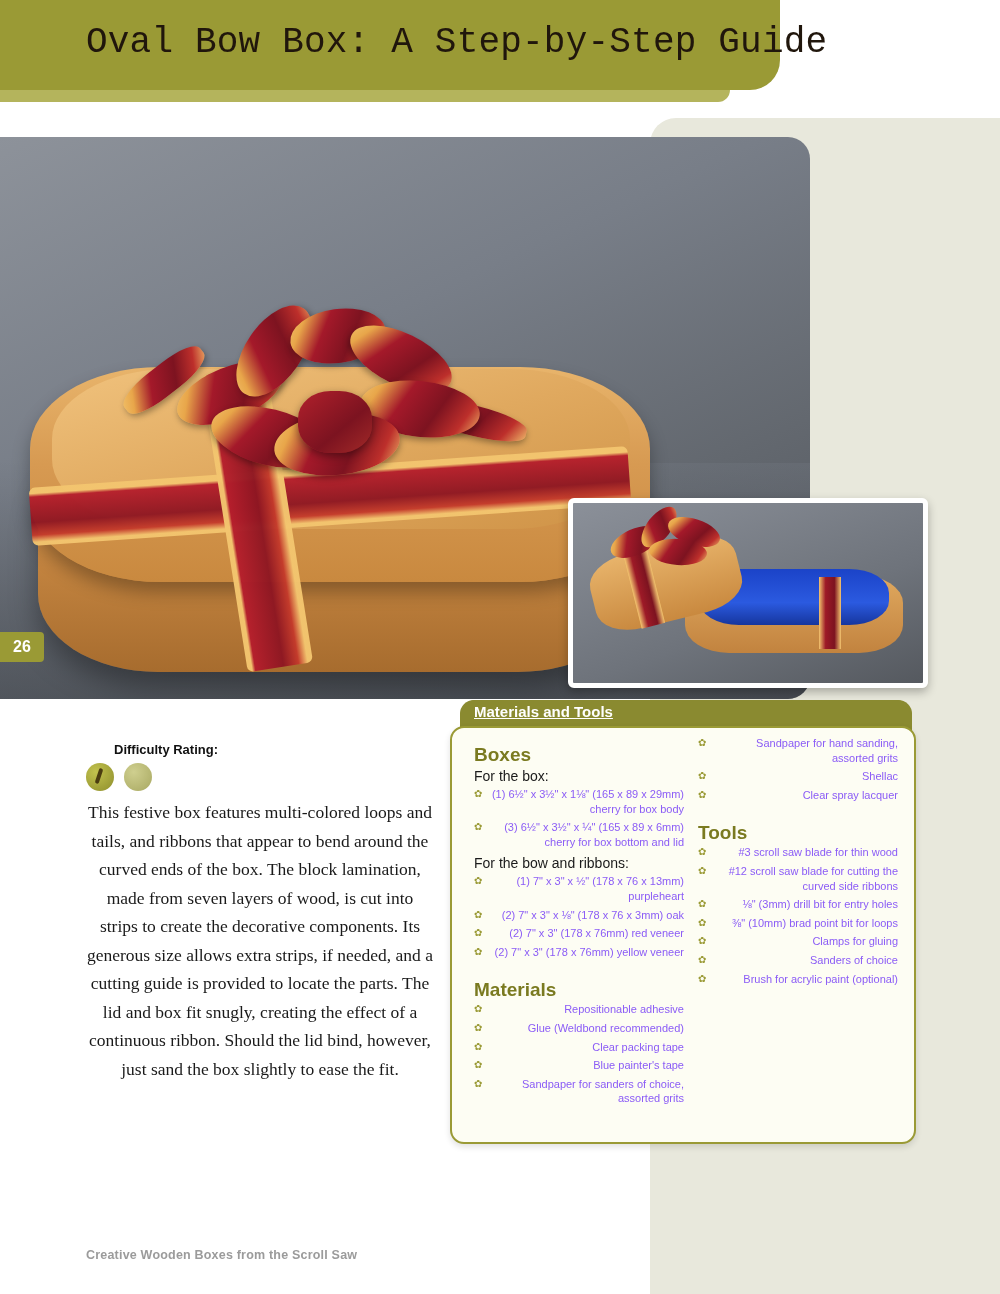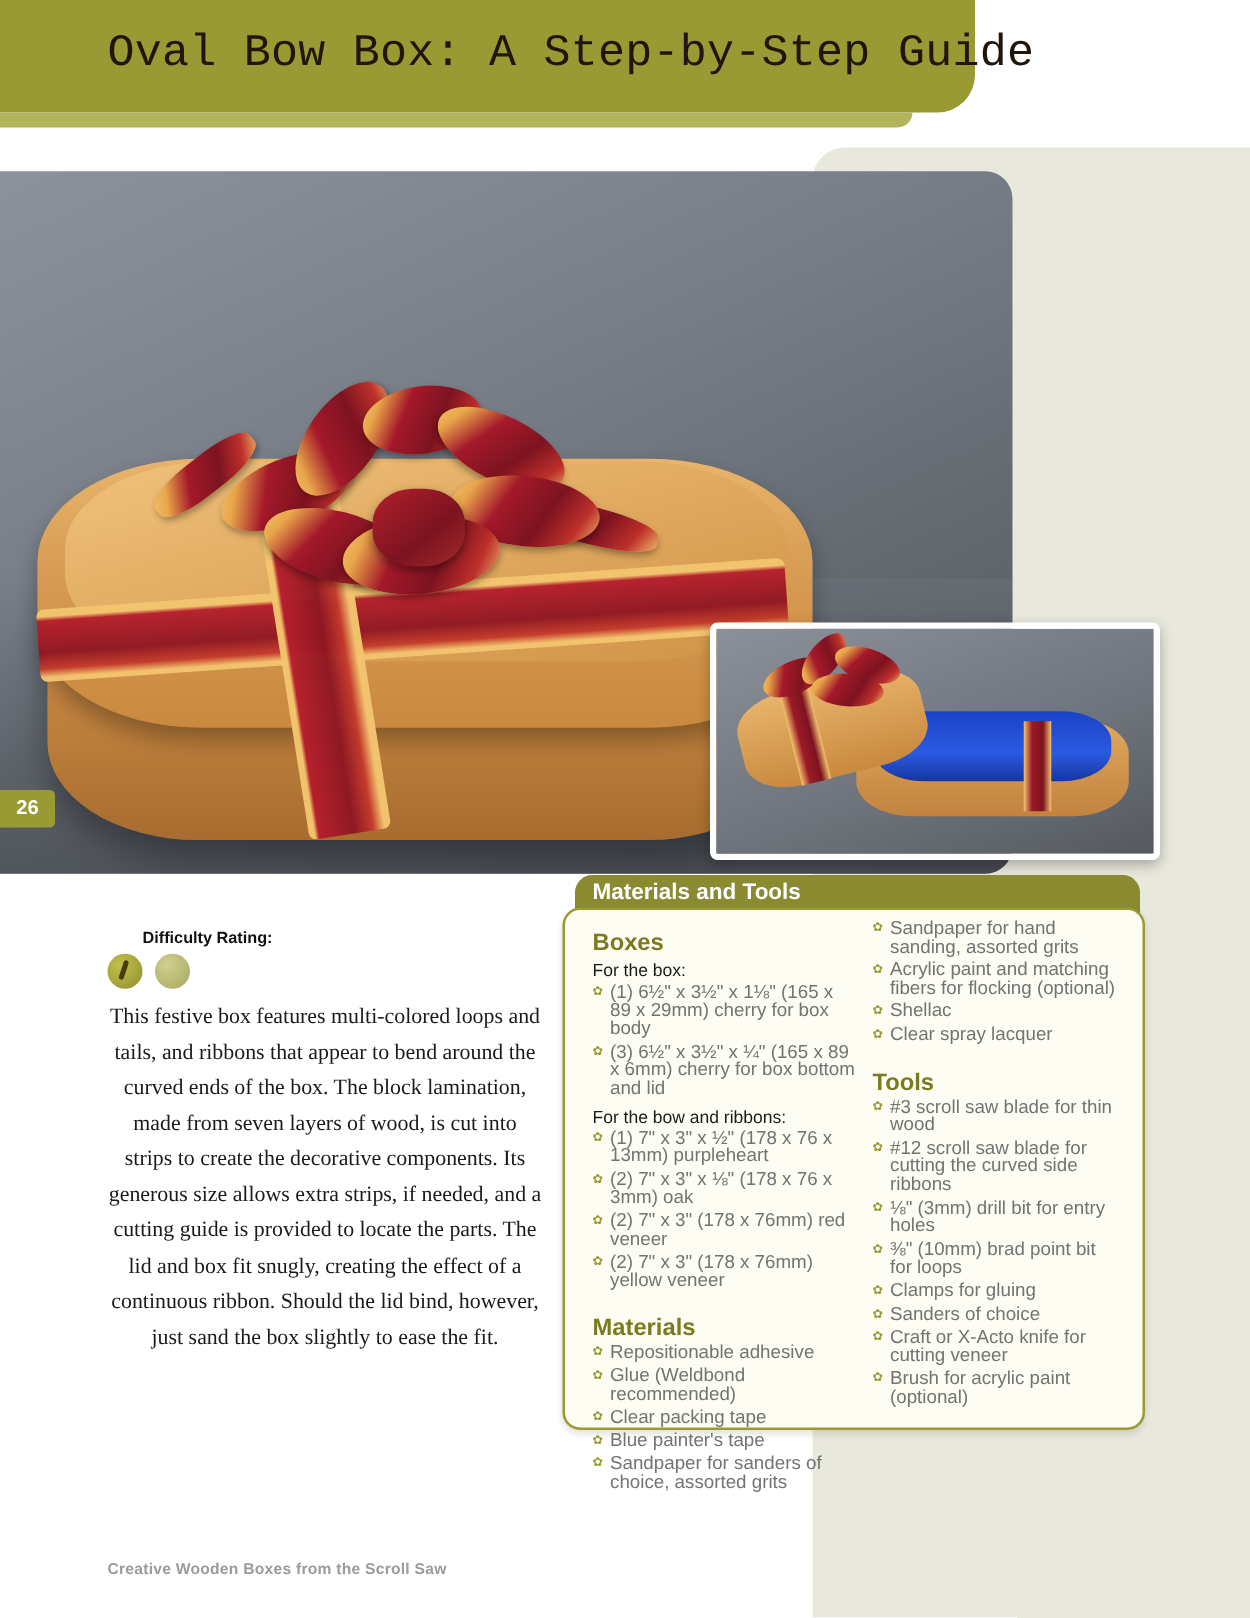--- a/index.html
+++ b/index.html
@@ -162,38 +162,38 @@
   
   .mat-shadow{
     position:absolute;left:460px;top:700px;width:452px;height:440px;
     border-radius:16px;background:#8a8a30;
   }
   .mat-header{
     position:absolute;left:460px;top:700px;width:452px;height:30px;
     background:#8a8a30;border-top-left-radius:14px;border-top-right-radius:14px;
   }
   .mat-header-title{
-    position:absolute;left:474px;top:703px;font-size:18px;font-weight:bold;color:#ffffff;
+    position:absolute;left:474px;top:703px;font-size:15px;font-weight:bold;color:#ffffff;text-decoration:underline;
   }
   .mat-body{
     position:absolute;left:450px;top:726px;width:462px;height:414px;
     background:#fdfdf3;border:2px solid #9a9a35;border-radius:14px;
     box-shadow:0 3px 6px rgba(0,0,0,.12);
   }
   .mat-col-left{position:absolute;left:22px;top:16px;width:210px;}
   .mat-col-right{position:absolute;left:246px;top:8px;width:200px;}
   .mat-h2{
     font-family:"Liberation Sans", sans-serif;
     font-size:19px;font-weight:bold;color:#7a7a20;margin:0 0 1px 0;
   }
   .mat-sub{font-size:14px;color:#1a1a1a;margin:2px 0 3px 0;}
   ul.mat-list{list-style:none;margin:0 0 6px 0;padding:0;}
   ul.mat-list li{
-    position:relative;padding-left:14px;font-size:15px;line-height:14.6px;
-    color:#737373;margin-bottom:4px;
+    position:relative;padding-left:14px;font-size:11px;line-height:14.6px;
+    color:#8b5cf6;margin-bottom:4px;text-align:right;
   }
   ul.mat-list li:before{
     content:"\273F";position:absolute;left:0;top:0;color:#9a9a35;font-size:10px;
   }
   .mat-h2.tools{margin-top:20px;}
 </style>
 </head>
 <body>
 
 <div class="bg-right-panel"></div>
@@ -273,32 +273,30 @@
       <li>Glue (Weldbond recommended)</li>
       <li>Clear packing tape</li>
       <li>Blue painter's tape</li>
       <li>Sandpaper for sanders of choice, assorted grits</li>
     </ul>
   </div>
 
   <div class="mat-col-right">
     <ul class="mat-list">
       <li>Sandpaper for hand sanding, assorted grits</li>
-      <li>Acrylic paint and matching fibers for flocking (optional)</li>
       <li>Shellac</li>
       <li>Clear spray lacquer</li>
     </ul>
     <div class="mat-h2 tools">Tools</div>
     <ul class="mat-list">
       <li>#3 scroll saw blade for thin wood</li>
       <li>#12 scroll saw blade for cutting the curved side ribbons</li>
       <li>⅛" (3mm) drill bit for entry holes</li>
       <li>⅜" (10mm) brad point bit for loops</li>
       <li>Clamps for gluing</li>
       <li>Sanders of choice</li>
-      <li>Craft or X-Acto knife for cutting veneer</li>
       <li>Brush for acrylic paint (optional)</li>
     </ul>
   </div>
 
 </div>
 
 <div class="footer">Creative Wooden Boxes from the Scroll Saw</div>
 
 </body></html>

